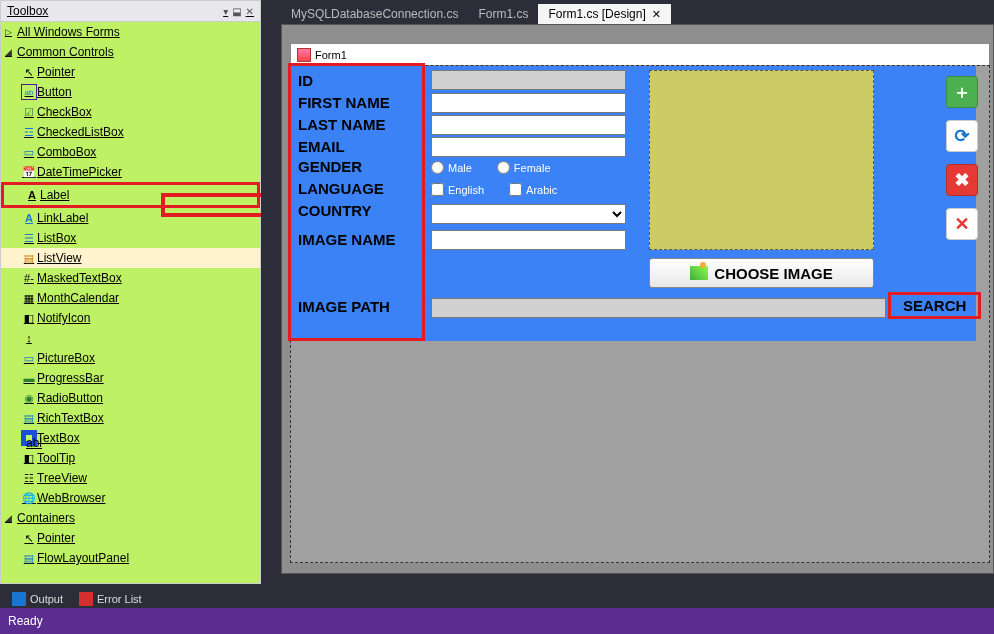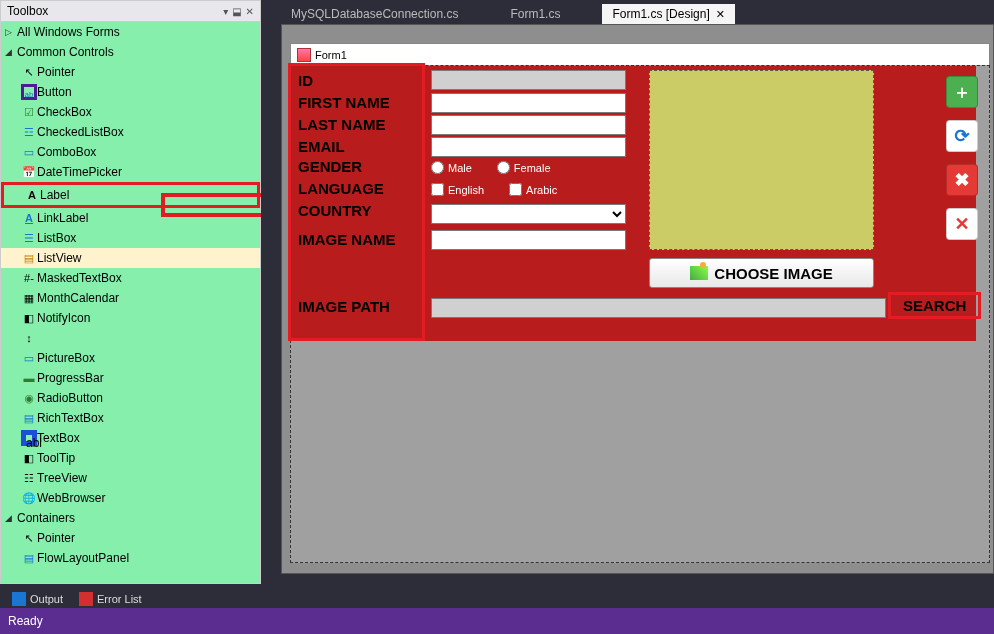--- a/index.html
+++ b/index.html
@@ -1,45 +1,45 @@
 <!DOCTYPE html>
 <html><head>
 <meta charset="utf-8">
 <style>
 * { box-sizing: border-box; margin: 0; padding: 0; font-family: "Segoe UI", Tahoma, sans-serif; }
 body { background: #2d2d3a; width: 994px; height: 634px; overflow: hidden; position: relative; }
 
 
-.toolbox { position: absolute; left: 0; top: 0; width: 261px; height: 584px; background: #86efac; border: 1px solid #ccc; }
+.toolbox { position: absolute; left: 0; top: 0; width: 261px; height: 584px; background: #bef264; border: 1px solid #ccc; text-decoration: underline; }
 .toolbox-header { background: #e8e8ec; border-bottom: 1px solid #ccc; padding: 3px 6px; font-size: 12px; display: flex; align-items: center; justify-content: space-between; }
 .toolbox-header-title { flex: 1; }
 .toolbox-header-icons { display: flex; gap: 4px; }
 .pin-icon, .close-x { font-size: 10px; cursor: pointer; color: #555; }
 .toolbox-list { overflow-y: auto; height: calc(100% - 22px); }
 .tb-row { display: flex; align-items: center; padding: 2px 4px 2px 8px; font-size: 12px; height: 20px; cursor: pointer; }
 .tb-row.group { font-weight: normal; padding-left: 4px; }
 .tb-row.selected { background: #fff3cd; }
 .tb-row.highlighted { border: 3px solid #e31b23; }
 .tb-arrow { width: 12px; font-size: 9px; color: #333; }
 .tb-label { flex: 1; }
 
 
 .editor-area { position: absolute; left: 261px; top: 0; right: 0; height: 584px; background: #2d2d3a; }
-.tab-bar { height: 24px; display: flex; align-items: flex-end; padding-left: 20px; background: #2d2d3a; gap: 32px; }
+.tab-bar { height: 24px; display: flex; align-items: flex-end; padding-left: 20px; background: #2d2d3a; }
 .tab { padding: 3px 10px; font-size: 12px; color: #bbb; background: #2d2d3a; cursor: pointer; display: flex; align-items: center; gap: 6px; }
 .tab.active { background: #f5f5f5; color: #000; }
 .tab-close { font-size: 11px; }
 
 
 .canvas { position: absolute; top: 24px; left: 20px; right: 0; bottom: 10px; background: #8e8e8e; border: 1px solid #555; }
 .form-window { position: absolute; left: 8px; top: 18px; width: 700px; height: 520px; }
 .form-titlebar { height: 22px; background: #fff; border: 1px solid #888; border-bottom: none; display: flex; align-items: center; padding-left: 6px; font-size: 11px; gap: 4px; }
 .form-titlebar .form-icon { width: 14px; height: 14px; background: linear-gradient(#f7a,#f44); border: 1px solid #a33; }
 .form-body { height: calc(100% - 22px); background: #a0a0a0; border: 1px dashed #333; position: relative; }
-.form-panel { position: absolute; left: 0; top: 0; right: 13px; height: 275px; background: #b91c1c; }
+.form-panel { position: absolute; left: 0; top: 0; right: 13px; height: 275px; background: #3b82f6; }
 
 
 .field-label { position: absolute; font-weight: bold; font-size: 15px; color: #000; font-family: Verdana, sans-serif; }
 .field-input { position: absolute; height: 20px; background: #fff; border: 1px solid #7a7a7a; font-size: 12px; padding: 0 3px; }
 .field-input.readonly { background: #d0d0d0; }
 .radio-group { position: absolute; display: flex; gap: 25px; font-size: 11px; color: #fff; }
 .radio-group label, .check-group label { display: flex; align-items: center; gap: 4px; }
 .check-group { position: absolute; display: flex; gap: 25px; font-size: 11px; color: #fff; }
 .combo { position: absolute; height: 20px; background: #fff; border: 1px solid #7a7a7a; font-size: 12px; }
 .picbox { position: absolute; background: #cccc66; border: 1px dashed #555; }
@@ -92,21 +92,21 @@
         <span class="tb-label">Common Controls</span>
       </div>
 
     <div class="tb-row">
         <span class="tb-arrow"></span>
         <span class="ico">↖</span>
         <span class="tb-label">Pointer</span>
       </div>
     <div class="tb-row">
         <span class="tb-arrow"></span>
-        <span class="ico" style="border:3px solid #4c1d95;color:#1976d2;font-size:8px;">ab</span>
+        <span class="ico" style="border:1px solid #4c1d95;color:#1976d2;font-size:8px;">ab</span>
         <span class="tb-label">Button</span>
       </div>
     <div class="tb-row">
         <span class="tb-arrow"></span>
         <span class="ico" style="color:#2e7d32">☑</span>
         <span class="tb-label">CheckBox</span>
       </div>
     <div class="tb-row">
         <span class="tb-arrow"></span>
         <span class="ico" style="color:#1976d2">☲</span>

